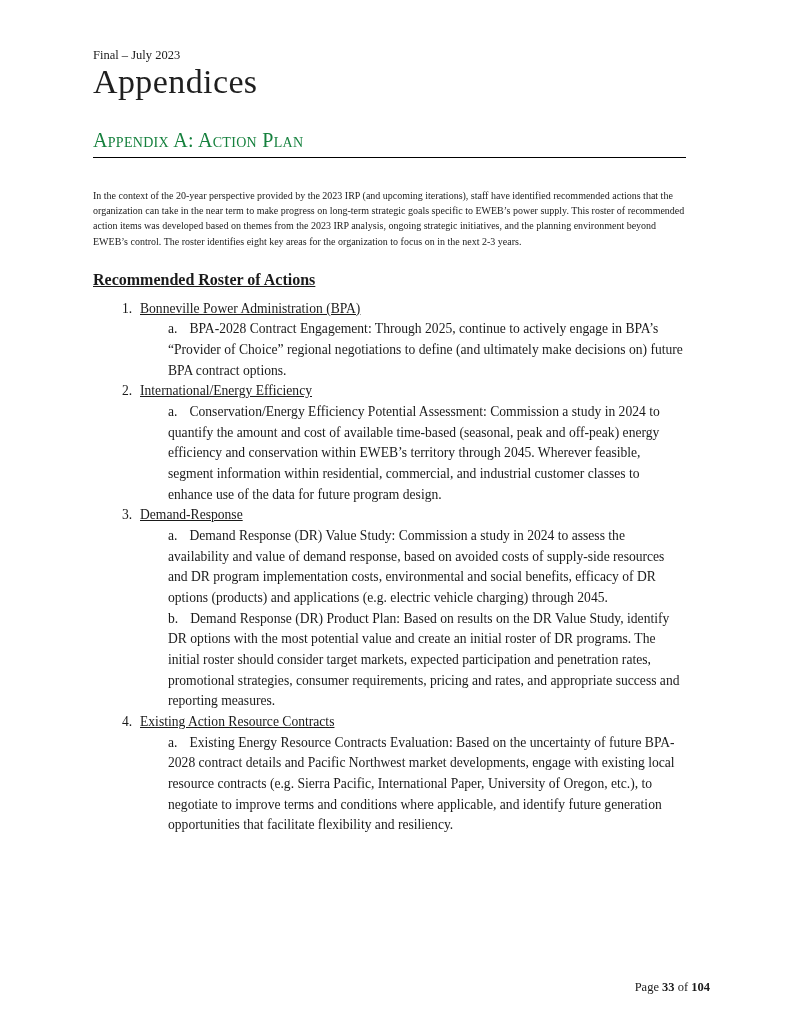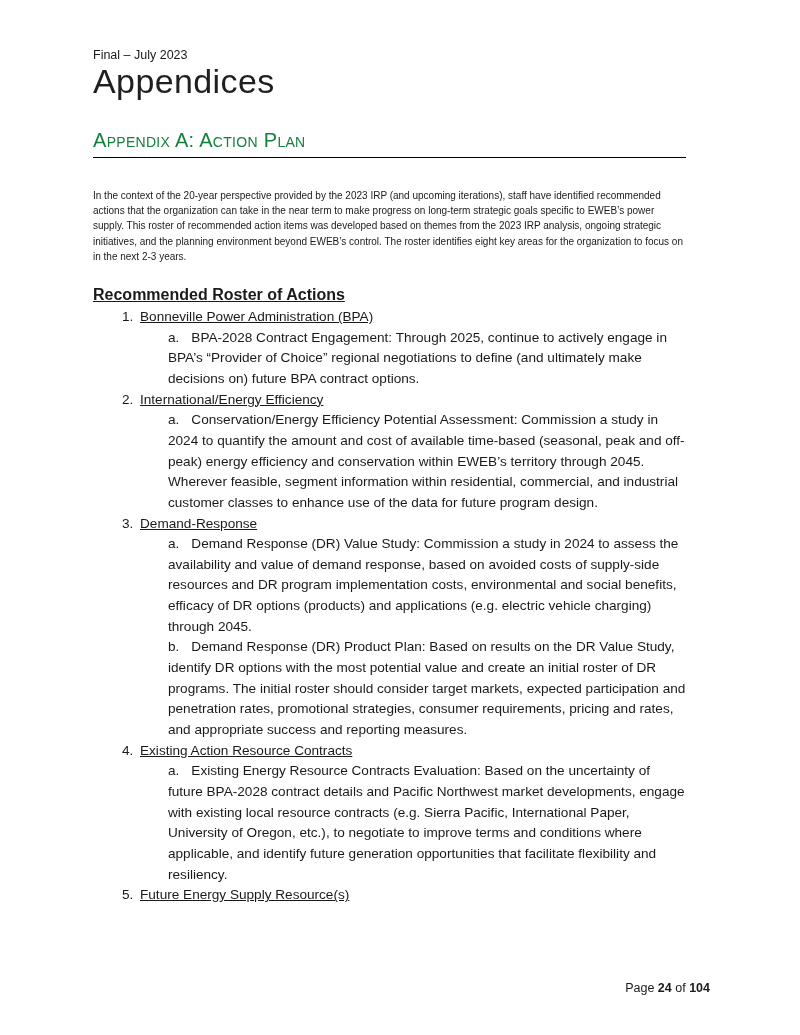--- a/index.html
+++ b/index.html
@@ -1,21 +1,21 @@
 <!DOCTYPE html>
 <html><head>
 <meta charset="utf-8">
 <style>
   html, body { margin: 0; padding: 0; background: #ffffff; }
   .page {
     position: relative;
     width: 800px;
     height: 1035px;
     background: #ffffff;
-    font-family: Liberation Sans, sans-serif;
+    font-family: Liberation Serif, serif;
     color: #1a1a1a;
     box-sizing: border-box;
     padding: 48px 114px 0 93px;
     overflow: hidden;
   }
   .header-date {
     font-size: 12.5px;
     color: #1a1a1a;
   }
   .doc-title {
@@ -42,21 +42,21 @@
     font-size: 10px;
     line-height: 1.52;
   }
   .roster-heading {
     margin-top: 22px;
     font-size: 16px;
     font-weight: bold;
     text-decoration: underline;
   }
   .action-list {
-    margin-top: 3px;
+    margin-top: 10px;
     font-size: 13.6px;
     line-height: 1.52;
   }
   .action-title-row { padding-left: 29px; }
   .action-num {
     display: inline-block;
     width: 18px;
   }
   .action-title { text-decoration: underline; }
   .subitem { padding-left: 75px; }
@@ -120,25 +120,20 @@
 
     <div>
       <div class="action-title-row">
         <span class="action-num">4.</span><span class="action-title">Existing Action Resource Contracts</span>
       </div>
       <div class="subitem">
         <span class="subitem-letter">a.</span><span>Existing Energy Resource Contracts Evaluation: Based on the uncertainty of future BPA-2028 contract details and Pacific Northwest market developments, engage with existing local resource contracts (e.g. Sierra Pacific, International Paper, University of Oregon, etc.), to negotiate to improve terms and conditions where applicable, and identify future generation opportunities that facilitate flexibility and resiliency.</span>
       </div>
     </div>
 
-    <div>
-      <div class="action-title-row">
-        <span class="action-num">5.</span><span class="action-title">Future Energy Supply Resource(s)</span>
-      </div>
-    </div>
 
   </div>
 
   <div class="page-footer">
-    <span>Page </span><b>24</b><span> of </span><b>104</b>
+    <span>Page </span><b>33</b><span> of </span><b>104</b>
   </div>
 
 </div>
 
 </body></html>

